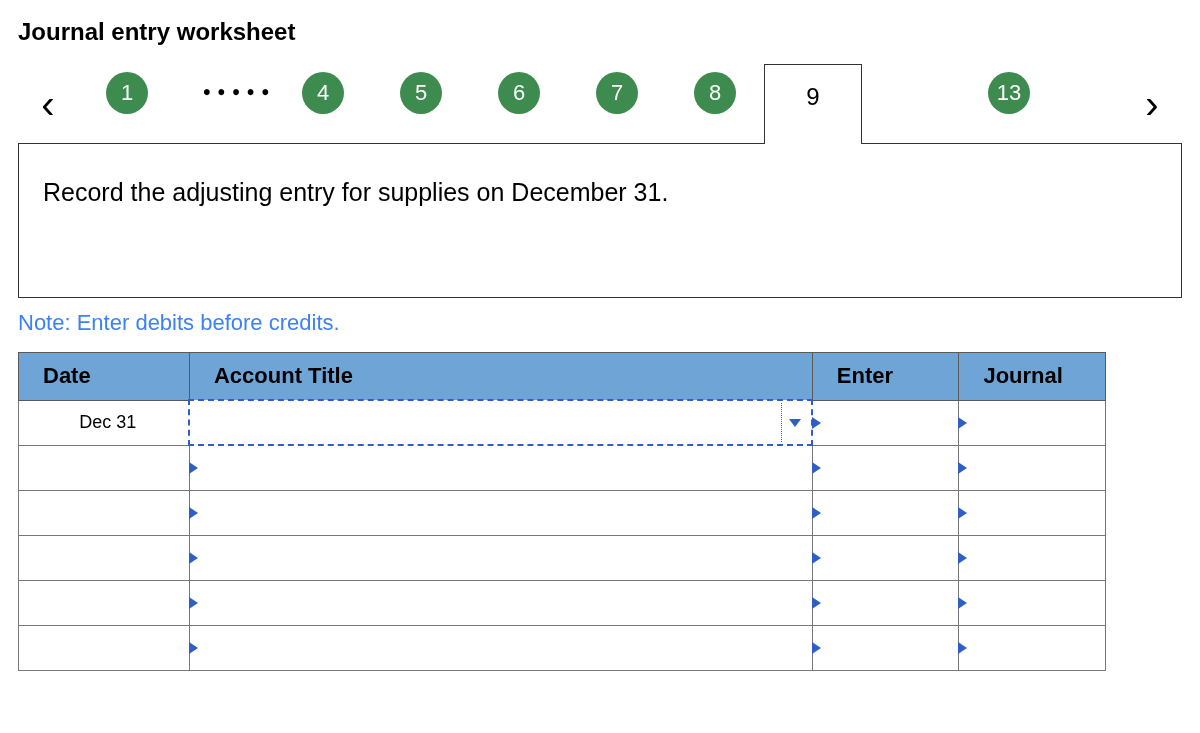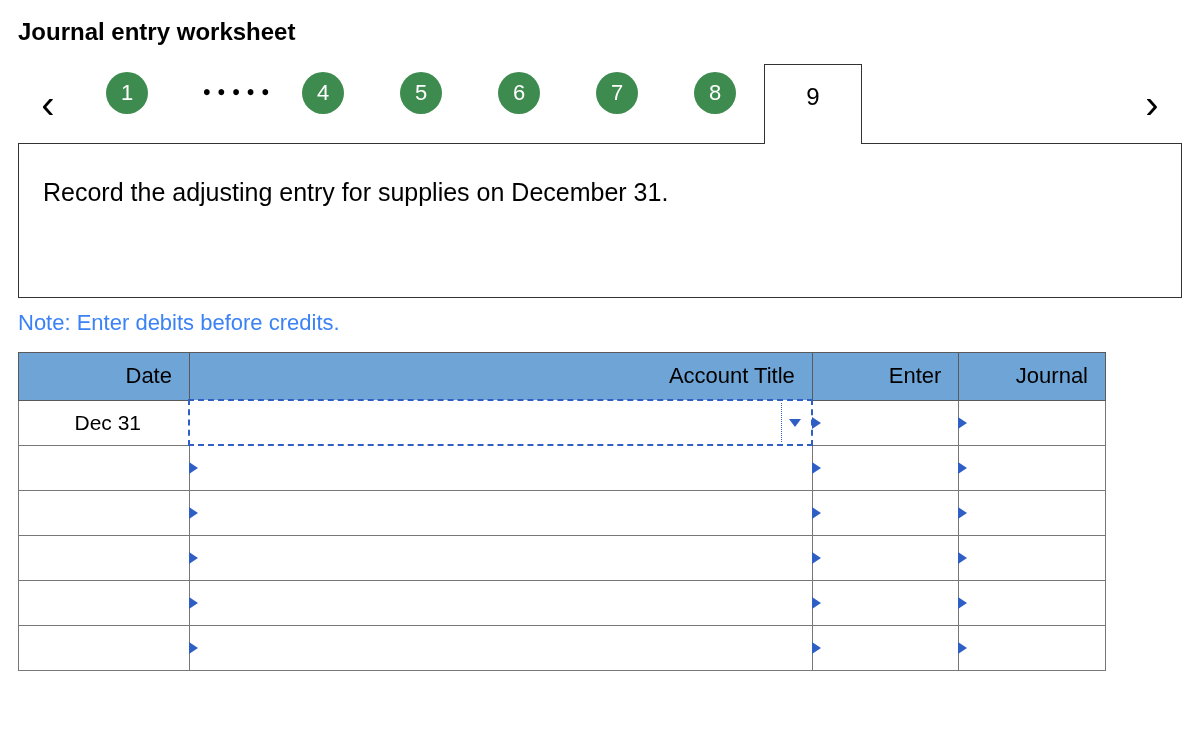--- a/index.html
+++ b/index.html
@@ -98,30 +98,30 @@
   }
   table.journal {
     border-collapse: collapse;
     width: 1088px;
     table-layout: fixed;
   }
   table.journal th {
     background: #6fa4d6;
     border: 1px solid #5a5a5a;
     font-size: 22px;
-    font-weight: 400;
-    padding: 10px 17px;
-    text-align: right;
+    font-weight: 700;
+    padding: 10px 24px;
+    text-align: left;
   }
   table.journal td {
     border: 1px solid #777;
     height: 45px;
     padding: 0;
     position: relative;
-    font-size: 21px;
+    font-size: 18px;
     text-align: center;
     background:#fff;
   }
   table.journal td .cell-text { padding-left:8px; }
   .col-date    { width: 168px; }
   .col-account { width: 612px; }
   .col-debit   { width: 144px; }
   .col-credit  { width: 144px; }
   
   td.editable::before {
@@ -180,20 +180,23 @@
       <div class="step-bubble step-num">7</div>
     </div>
     <div class="step-wrap">
       <div class="step-bubble step-num">8</div>
     </div>
     <div class="step-wrap active" id="active-step">
       <div class="tab-shape"></div>
       <div class="step-num">9</div>
     </div>
     <div class="spacer-step"></div>
+    <div class="step-wrap">
+      <div class="step-bubble step-num">13</div>
+    </div>
   </div>
 
   <div class="nav-arrow right">›</div>
 </div>
 
 <div class="instruction-panel">
   <div class="tab-cover" id="tab-cover" style="left: 747px; width: 96px;"></div>
   <span>Record the adjusting entry for supplies on December 31.</span>
 </div>
 

